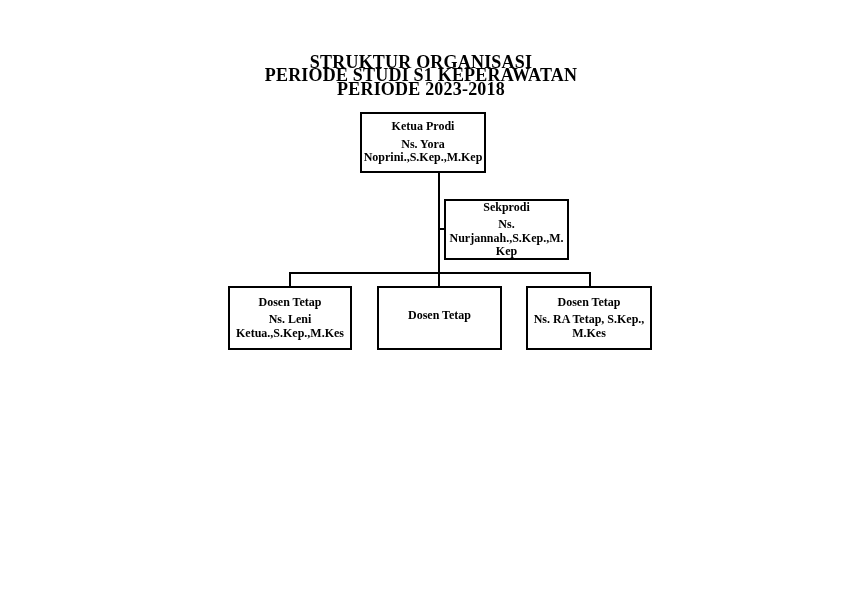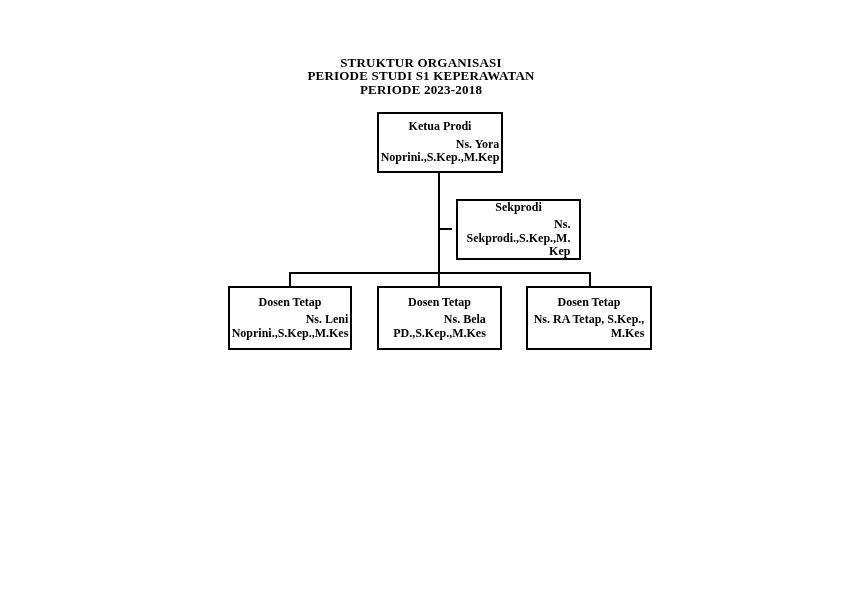--- a/index.html
+++ b/index.html
@@ -17,44 +17,44 @@
     overflow: hidden;
   }
   
   .doc-title {
     position: absolute;
     left: 0;
     top: 56px;
     width: 842px;
     text-align: center;
     font-weight: bold;
-    font-size: 13px;
+    font-size: 18px;
     line-height: 13.4px;
     letter-spacing: 0.2px;
   }
   
   .node {
     position: absolute;
     border: 2px solid #000000;
     background: #ffffff;
     display: flex;
     flex-direction: column;
     justify-content: center;
     align-items: center;
     text-align: center;
     font-weight: bold;
     font-size: 12px;
     line-height: 13.4px;
     padding: 1px 2px;
   }
   .node .role { margin-bottom: 4px; }
-  .node .name { white-space: pre-line; text-align: right; }
+  .node .name { white-space: pre-line; }
 
-  #node-ketua    { left: 377px; top: 112px; width: 126px; height: 61px; }
-  #node-sekprodi { left: 456px; top: 199px; width: 125px; height: 61px; }
+  #node-ketua    { left: 360px; top: 112px; width: 126px; height: 61px; }
+  #node-sekprodi { left: 444px; top: 199px; width: 125px; height: 61px; }
   #node-dosen1   { left: 228px; top: 286px; width: 124px; height: 64px; }
   #node-dosen2   { left: 377px; top: 286px; width: 125px; height: 64px; }
   #node-dosen3   { left: 526px; top: 286px; width: 126px; height: 64px; }
 
   
   .line { position: absolute; background: #000000; }
   #conn-main-vertical   { left: 438px; top: 173px; width: 2px;   height: 113px; }
   #conn-sekprodi-branch { left: 438px; top: 228px; width: 14px;  height: 2px; }
   #conn-distribution    { left: 289px; top: 272px; width: 302px; height: 2px; }
   #conn-drop-left       { left: 289px; top: 272px; width: 2px;   height: 14px; }
@@ -79,34 +79,32 @@
 
   <div class="node" id="node-ketua">
     <div class="role">Ketua Prodi</div>
     <div class="name">Ns. Yora
 Noprini.,S.Kep.,M.Kep</div>
   </div>
 
   <div class="node" id="node-sekprodi">
     <div class="role">Sekprodi</div>
     <div class="name">Ns.
-Sekprodi.,S.Kep.,M.
+Nurjannah.,S.Kep.,M.
 Kep</div>
   </div>
 
   <div class="node" id="node-dosen1">
     <div class="role">Dosen Tetap</div>
     <div class="name">Ns. Leni
-Noprini.,S.Kep.,M.Kes</div>
+Ketua.,S.Kep.,M.Kes</div>
   </div>
 
   <div class="node" id="node-dosen2">
     <div class="role">Dosen Tetap</div>
-    <div class="name">Ns. Bela
-PD.,S.Kep.,M.Kes</div>
   </div>
 
   <div class="node" id="node-dosen3">
     <div class="role">Dosen Tetap</div>
     <div class="name">Ns. RA Tetap, S.Kep.,
 M.Kes</div>
   </div>
 
 </div>
 

